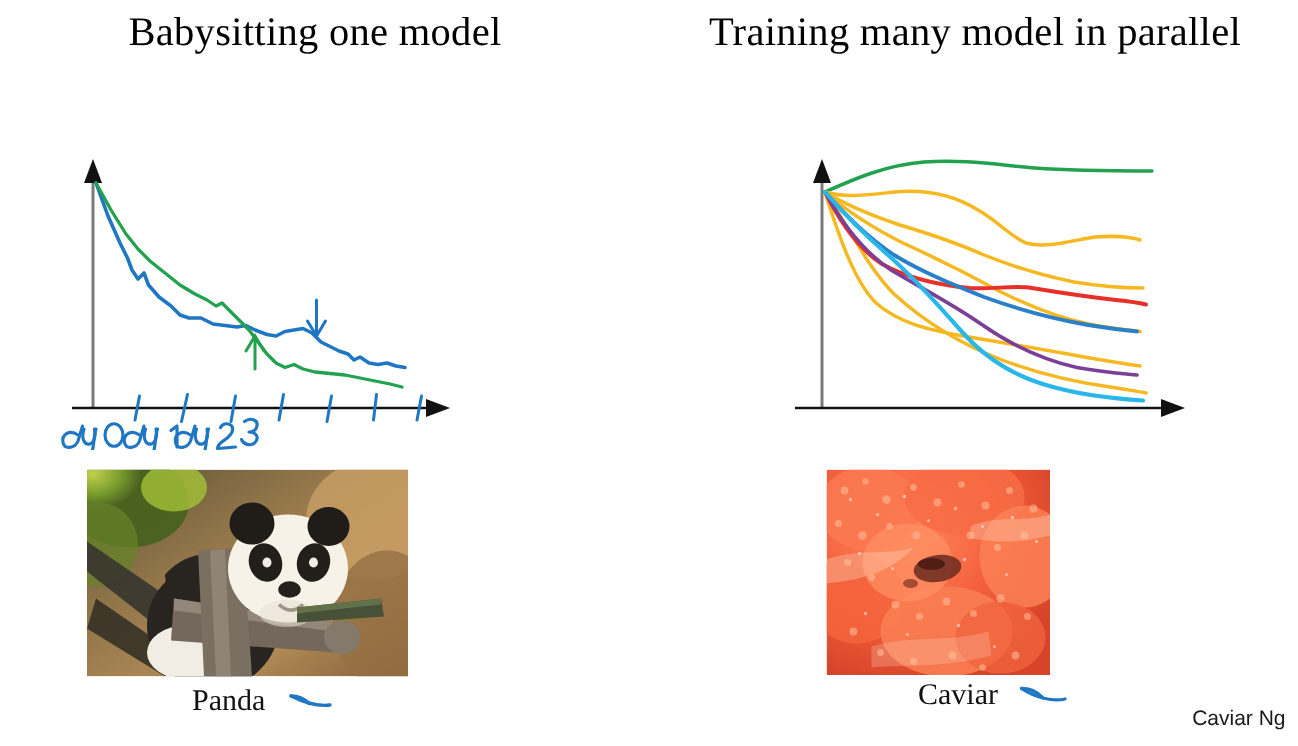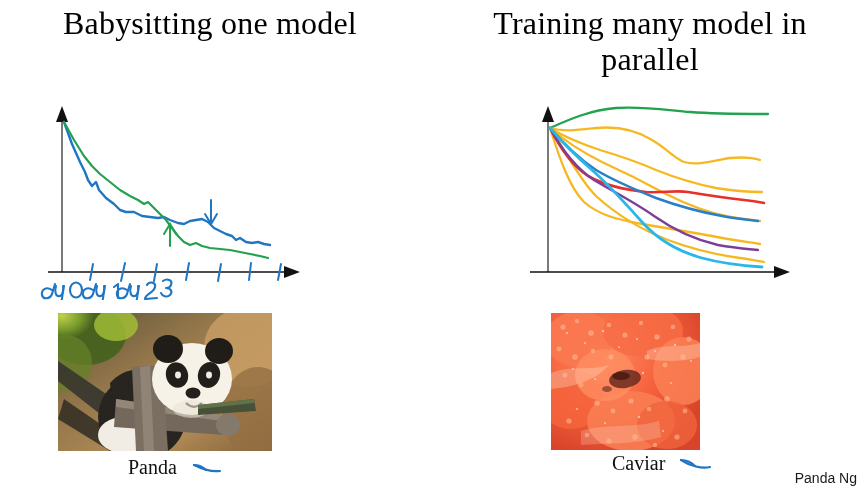--- a/index.html
+++ b/index.html
@@ -13,21 +13,21 @@
     background: #ffffff;
     overflow: hidden;
     font-family: "Liberation Serif", serif;
   }
 
   
   .title {
     position: absolute;
     text-align: center;
     font-family: "Liberation Serif", serif;
-    font-size: 32px;
+    font-size: 27px;
     line-height: 1.12;
     color: #000000;
     letter-spacing: 0.2px;
   }
   #title-left  { left: 10px;  top: 6px; width: 400px; }
   #title-right { left: 450px; top: 6px; width: 400px; }
 
   
   .chart-panel {
     position: absolute;
@@ -345,15 +345,15 @@
   <div class="caption" id="caption-caviar">
     <span>Caviar</span>
     <span class="caption-arrow">
       <svg width="34" height="20" viewBox="0 0 34 20">
         <path d="M32,14 C24,16 12,13 3,7" stroke="#1f77c4" stroke-width="2.2" fill="none" stroke-linecap="round"></path>
         <path d="M3,7 C8,7 13,9 17,13" stroke="#1f77c4" stroke-width="2.2" fill="none" stroke-linecap="round"></path>
       </svg>
     </span>
   </div>
 
-  <div id="attribution">Panda Ng</div>
+  <div id="attribution">Caviar Ng</div>
 
 </div>
 
 </body></html>

